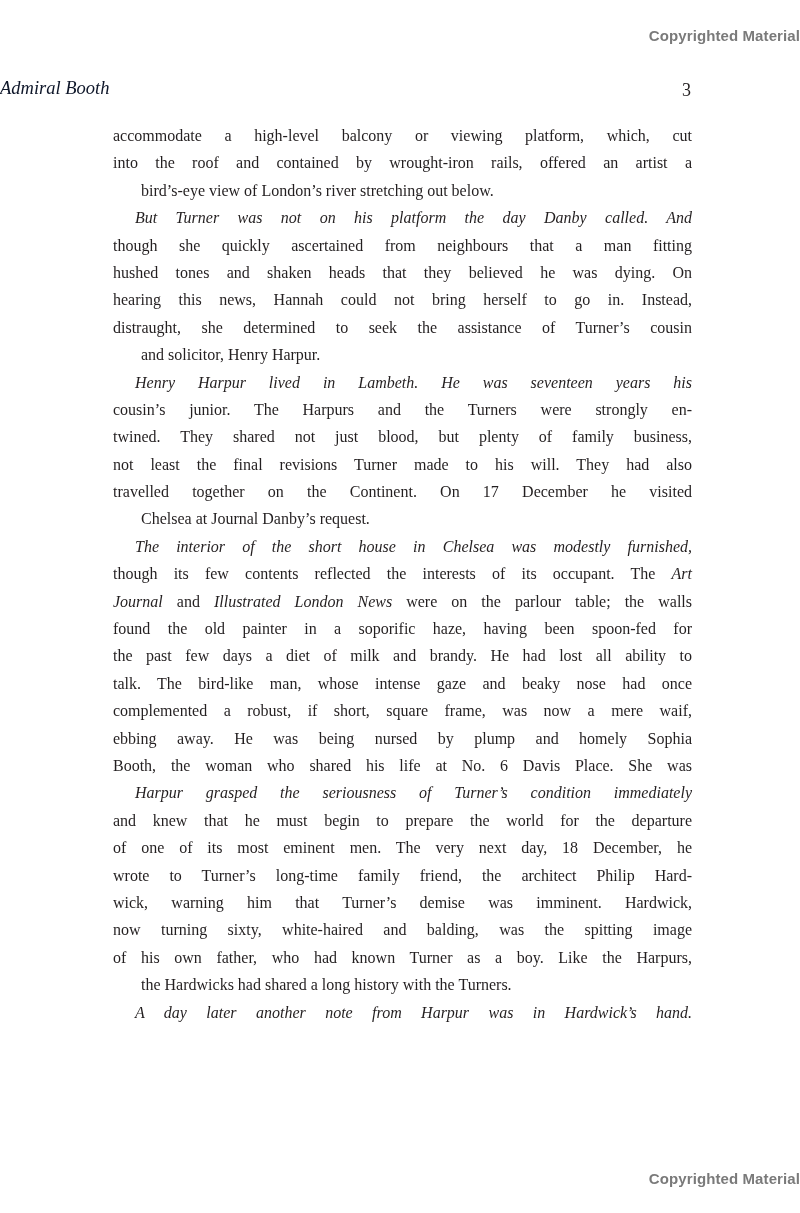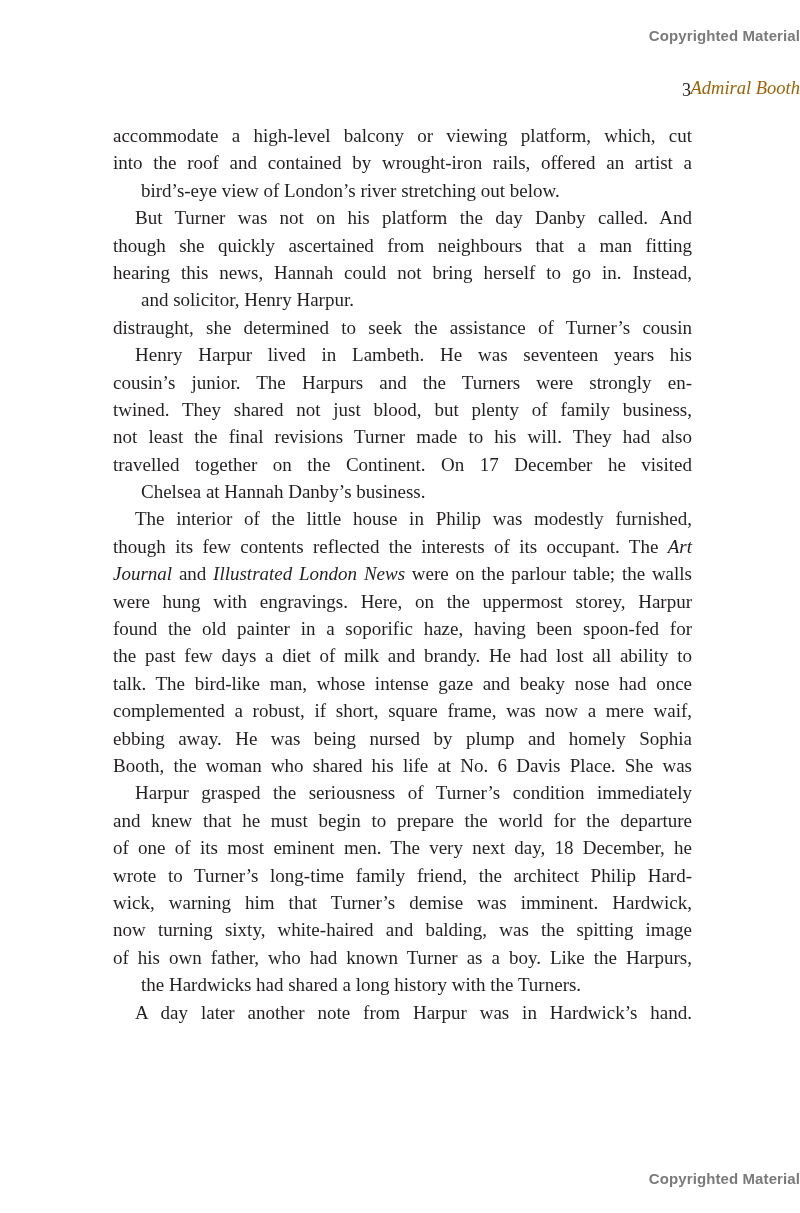--- a/index.html
+++ b/index.html
@@ -26,54 +26,55 @@
       color: #7a7a7a;
       letter-spacing: 0.1px;
     }
     .wm-top { top: 27px; }
     .wm-bottom { top: 1170px; }
     .running-head {
       position: absolute;
       top: 78px;
       left: 0;
       width: 800px;
-      text-align: right;
+      text-align: left;
       font-style: italic;
       font-size: 18.5px;
-      color: #a16207;
+      color: #0f172a;
     }
     .page-number {
       position: absolute;
       top: 80px;
       left: 682px;
       font-size: 18px;
       color: #231f20;
     }
     .body-text {
       position: absolute;
       top: 122px;
       left: 113px;
       width: 579px;
-      font-size: 19px;
+      font-size: 16px;
       line-height: 27.4px;
     }
     .line {
       display: block;
       height: 27.4px;
       white-space: nowrap;
       text-align: justify;
       text-align-last: justify;
       overflow: visible;
     }
     .line.last {
       text-align-last: left;
       margin-left: 28px;
     }
     .line.indent {
       padding-left: 22px;
+      font-style: italic;
     }
     .it { font-style: italic; }
   </style>
 </head>
 <body>
 
 <div class="watermark wm-top">Copyrighted Material</div>
 
 <div class="running-head">Admiral Booth</div>
 <div class="page-number">3</div>
@@ -82,39 +83,39 @@
 
   <div>
     <span class="line">accommodate a high-level balcony or viewing platform, which, cut</span>
     <span class="line">into the roof and contained by wrought-iron rails, offered an artist a</span>
     <span class="line last">bird’s-eye view of London’s river stretching out below.</span>
   </div>
 
   <div>
     <span class="line indent">But Turner was not on his platform the day Danby called. And</span>
     <span class="line">though she quickly ascertained from neighbours that a man fitting</span>
+    <span class="line">hushed tones and shaken heads that they believed he was dying. On</span>
     <span class="line">hearing this news, Hannah could not bring herself to go in. Instead,</span>
+    <span class="line">distraught, she determined to seek the assistance of Turner’s cousin</span>
     <span class="line last">and solicitor, Henry Harpur.</span>
-    <span class="line">distraught, she determined to seek the assistance of Turner’s cousin</span>
   </div>
 
   <div>
     <span class="line indent">Henry Harpur lived in Lambeth. He was seventeen years his</span>
     <span class="line">cousin’s junior. The Harpurs and the Turners were strongly en-</span>
     <span class="line">twined. They shared not just blood, but plenty of family business,</span>
     <span class="line">not least the final revisions Turner made to his will. They had also</span>
     <span class="line">travelled together on the Continent. On 17 December he visited</span>
-    <span class="line last">Chelsea at Hannah Danby’s business.</span>
+    <span class="line last">Chelsea at Journal Danby’s request.</span>
   </div>
 
   <div>
-    <span class="line indent">The interior of the little house in Philip was modestly furnished,</span>
+    <span class="line indent">The interior of the short house in Chelsea was modestly furnished,</span>
     <span class="line"><span>though its few contents reflected the interests of its occupant. The </span><span class="it">Art</span></span>
     <span class="line"><span class="it">Journal</span><span> and </span><span class="it">Illustrated London News</span><span> were on the parlour table; the walls</span></span>
-    <span class="line">were hung with engravings. Here, on the uppermost storey, Harpur</span>
     <span class="line">found the old painter in a soporific haze, having been spoon-fed for</span>
     <span class="line">the past few days a diet of milk and brandy. He had lost all ability to</span>
     <span class="line">talk. The bird-like man, whose intense gaze and beaky nose had once</span>
     <span class="line">complemented a robust, if short, square frame, was now a mere waif,</span>
     <span class="line">ebbing away. He was being nursed by plump and homely Sophia</span>
     <span class="line">Booth, the woman who shared his life at No. 6 Davis Place. She was</span>
   </div>
 
   <div>
     <span class="line indent">Harpur grasped the seriousness of Turner’s condition immediately</span>

